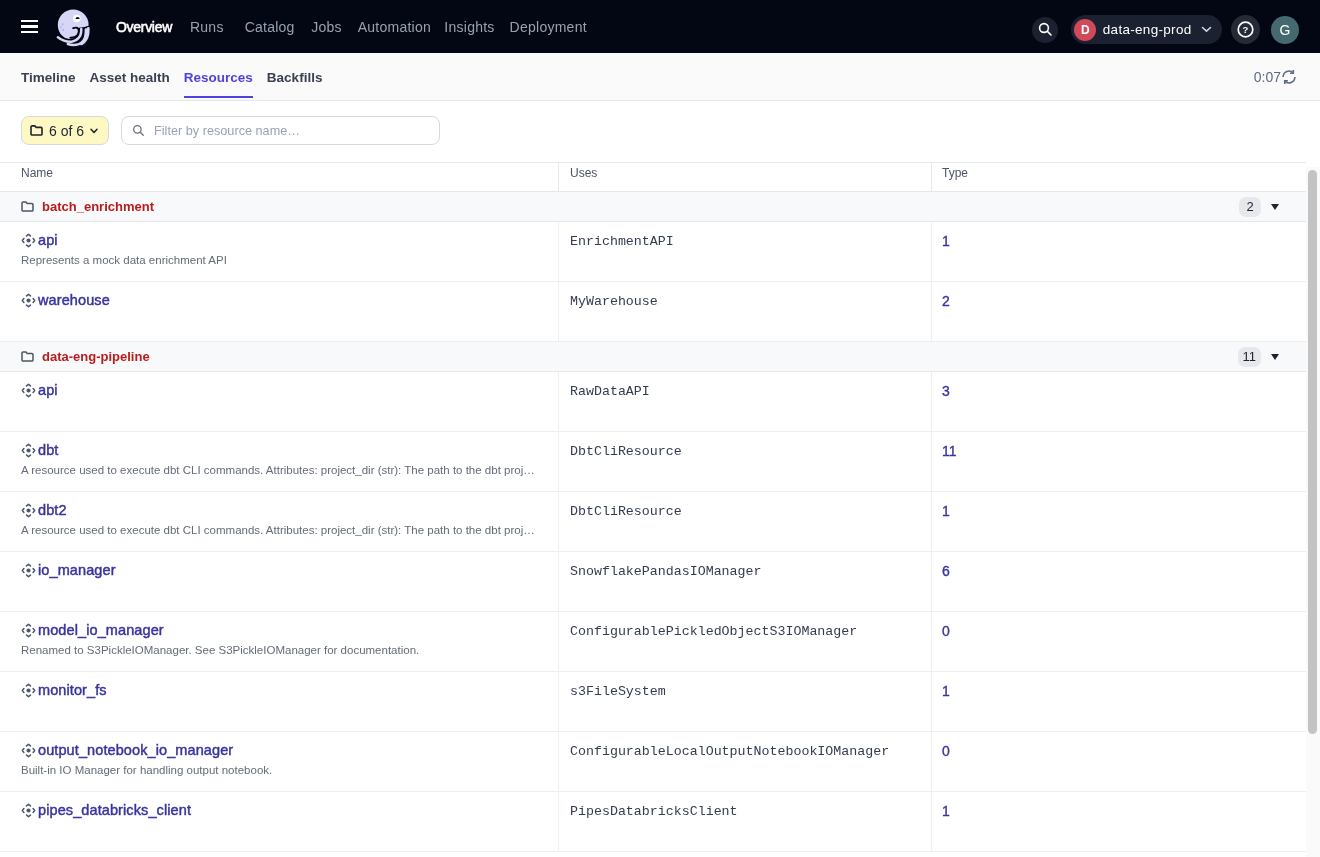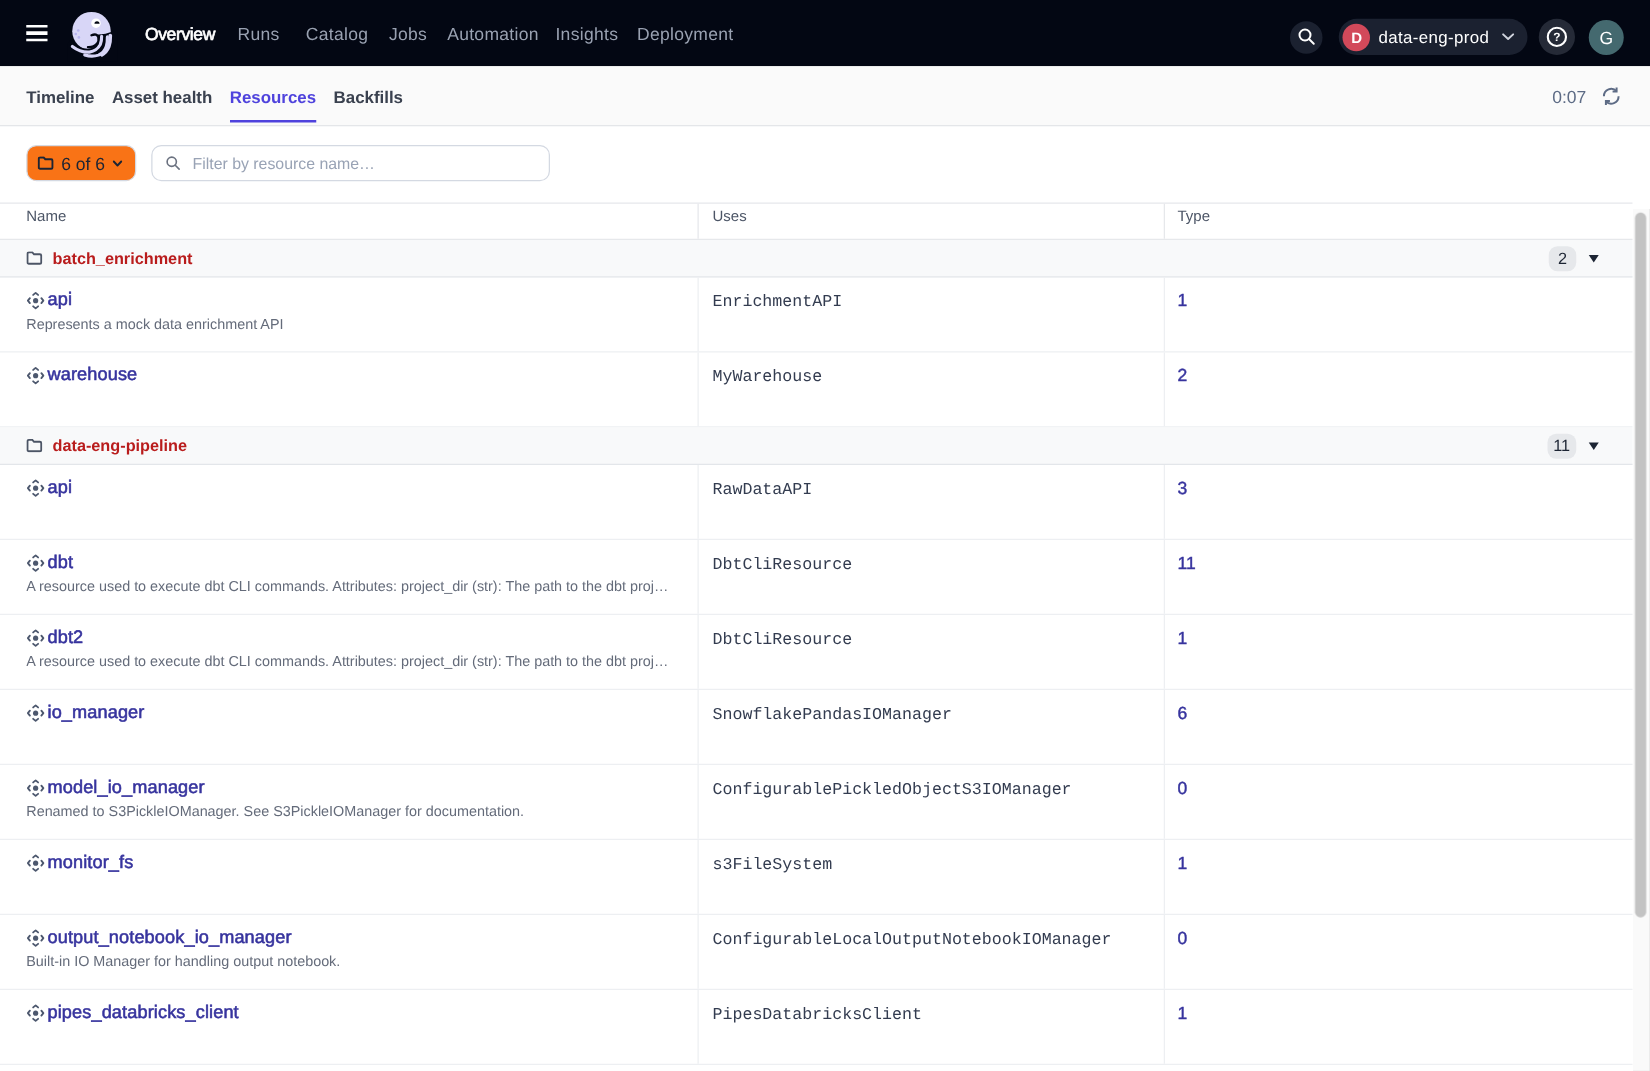--- a/index.html
+++ b/index.html
@@ -19,24 +19,24 @@
 .wspill { height:29px; background:#1b2130; border-radius:15px; display:flex; align-items:center; padding:0 10px 0 3px; gap:6.5px; margin:0 9px 0 13px; }
 .wspill .dep { width:22px; height:22px; border-radius:50%; background:#d2495a; color:#fff; font-size:12px; font-weight:700; display:flex; align-items:center; justify-content:center; }
 .wspill .lbl { color:#fff; font-size:13.5px; letter-spacing:.3px; }
 .avatar { width:28px; height:28px; border-radius:50%; background:#44696f; color:#fff; font-size:14px; display:flex; align-items:center; justify-content:center; margin-left:11px; }
 
 .tabbar { height:48px; background:#fafafa; border-bottom:1px solid #e4e6e9; display:flex; align-items:center; position:relative; }
 .tabs { display:flex; gap:14px; margin-left:21px; }
 .tab { font-size:13.5px; font-weight:700; color:#3a414f; text-decoration:none; position:relative; padding:15px 0 14px; }
 .tab.active { color:#4f43dd; }
 .tab.active:after { content:""; position:absolute; left:0; right:0; bottom:1px; height:2px; background:#4f43dd; }
-.tabright { position:absolute; right:23px; display:flex; align-items:center; gap:12px; color:#5d6b85; font-size:14px; }
+.tabright { position:absolute; right:23px; display:flex; align-items:center; gap:0; color:#5d6b85; font-size:14px; }
 
 .toolbar { display:flex; padding:15px 0 0 21px; height:61px; background:#fff; }
-.filterbtn { height:29px; border:1px solid #d4d9e2; border-radius:8px; background:#f97316; display:flex; align-items:center; padding:0 10px 0 7.5px; font-size:14px; color:#1c2434; }
+.filterbtn { height:29px; border:1px solid #d4d9e2; border-radius:8px; background:#fef9c3; display:flex; align-items:center; padding:0 10px 0 7.5px; font-size:14px; color:#1c2434; }
 .filterbtn .t { margin:0 6px 0 6.5px; }
 .searchbox { margin-left:12px; width:319px; height:29px; border:1px solid #d4d9e2; border-radius:8px; display:flex; align-items:center; padding:0 10px; gap:9px; }
 .searchbox .ph { color:#99a3b5; font-size:12.7px; }
 
 .table { width:1306px; }
 .thead { display:grid; grid-template-columns:558px 373px 375px; border-top:1px solid #e6e8eb; border-bottom:1px solid #e6e8eb; height:30px; }
 .thead div { font-size:12px; color:#4c5566; display:flex; align-items:center; padding-left:21px; padding-bottom:8px; }
 .thead div + div { padding-left:11px; border-left:1px solid #e6e8eb; }
 .thead div:last-child { padding-left:10px; }
 .grow { height:30px; background:#f8f9fa; border-bottom:1px solid #e3e6ea; display:flex; align-items:center; padding:0 27px 0 21px; }

